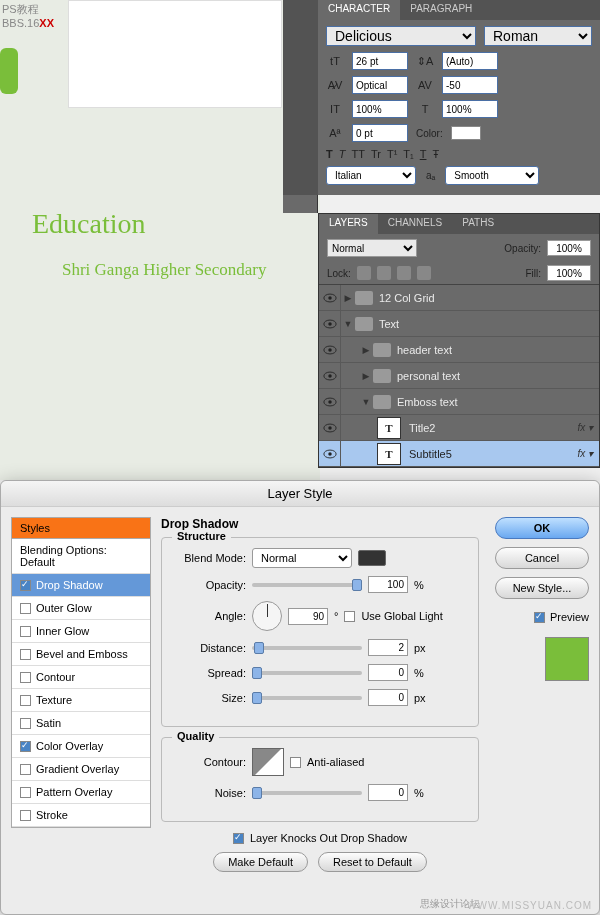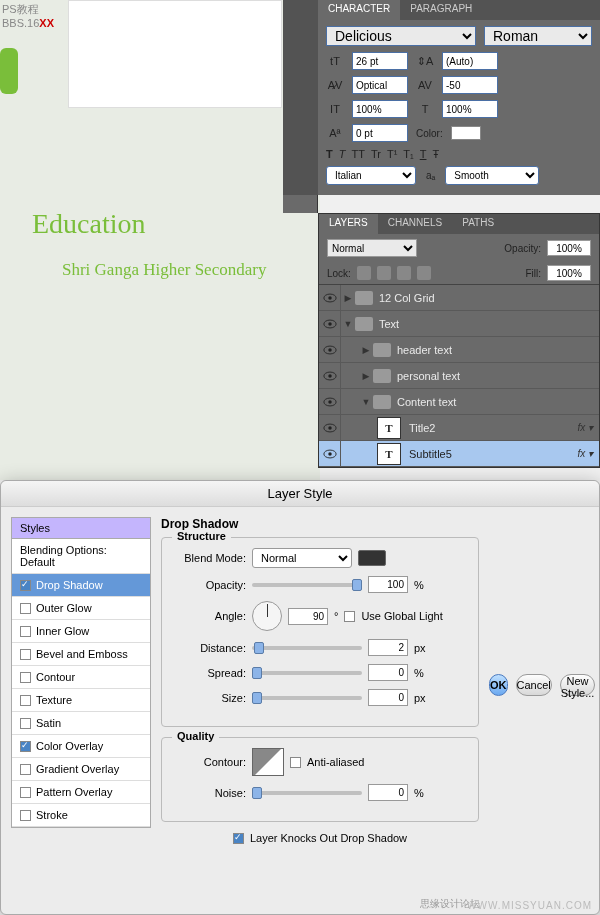--- a/index.html
+++ b/index.html
@@ -50,21 +50,21 @@
 .arrow { width: 14px; text-align: center; font-size: 9px; color: #333; }
 .folder-ico { width: 18px; height: 14px; background: #9a9a9a; border-radius: 2px; margin-right: 6px; }
 .type-thumb { width: 24px; height: 22px; background: #fff; border: 1px solid #333; display: flex; align-items: center; justify-content: center; font-family: Georgia; font-weight: bold; color: #222; margin-right: 8px; }
 .fx { margin-left: auto; margin-right: 6px; font-style: italic; font-size: 10px; color: #333; }
 
 
 .dialog { position: absolute; left: 0; top: 480px; width: 600px; height: 435px; background: #ececec; border: 1px solid #aaa; border-radius: 6px; box-shadow: 0 4px 20px rgba(0,0,0,0.3); }
 .dialog-title { text-align: center; font-size: 13px; padding: 5px; border-bottom: 1px solid #ccc; background: linear-gradient(#f5f5f5,#ddd); border-radius: 6px 6px 0 0; }
 .dialog-body { display: flex; padding: 10px; gap: 10px; }
 .styles-col { width: 140px; }
-.styles-header { font-size: 11px; padding: 4px 8px; background: #c4b5fd; border: 1px solid #aaa; border-bottom: none; }
+.styles-header { font-size: 11px; padding: 4px 8px; background: #f97316; border: 1px solid #aaa; border-bottom: none; }
 .styles-list { border: 1px solid #aaa; background: #fff; }
 .style-item { padding: 5px 8px; font-size: 11px; border-bottom: 1px solid #ddd; display: flex; align-items: center; gap: 5px; cursor: pointer; }
 .style-item.sel { background: #6498d8; color: #fff; }
 .style-item.sub { }
 .chk { width: 11px; height: 11px; border: 1px solid #888; background: #fff; display: inline-block; }
 .chk.on { background: #4a84c4; position: relative; }
 .chk.on:after { content: "✓"; color: #fff; font-size: 9px; position: absolute; left: 0; top: -2px; }
 
 .settings-col { flex: 1; }
 .fieldset { border: 1px solid #bbb; border-radius: 4px; padding: 10px 12px 12px; margin-bottom: 10px; position: relative; }
@@ -73,21 +73,21 @@
 .fs-label { width: 72px; text-align: right; }
 .fs-select { width: 100px; height: 20px; background: #fff; border: 1px solid #999; border-radius: 3px; font-size: 11px; padding: 0 4px; }
 .swatch { width: 28px; height: 16px; background: #333; border: 1px solid #666; border-radius: 2px; }
 .slider { flex: 1; height: 4px; background: #c0c0c0; border-radius: 2px; position: relative; max-width: 110px; }
 .slider .thumb { position: absolute; top: -4px; width: 10px; height: 12px; background: #8cb4e8; border: 1px solid #5a7ca8; border-radius: 2px; }
 .num-in { width: 40px; height: 17px; background: #fff; border: 1px solid #999; font-size: 10px; text-align: right; padding: 4px 3px; }
 .angle-dial { width: 30px; height: 30px; border: 1px solid #999; border-radius: 50%; background: #f5f5f5; position: relative; }
 .angle-dial:after { content:""; position:absolute; left:50%; top:2px; width:1px; height:13px; background:#333; }
 .contour-sw { width: 32px; height: 28px; background: linear-gradient(135deg,#888 49%, #fff 51%); border: 1px solid #666; }
 
-.btn-col { width: 100px; display: flex; gap: 8px; align-items: center; }
+.btn-col { width: 100px; display: flex; flex-direction: column; gap: 8px; align-items: flex-end; }
 .mac-btn { width: 94px; height: 22px; border-radius: 11px; background: linear-gradient(#fdfdfd,#d8d8d8); border: 1px solid #9a9a9a; font-size: 11px; cursor: pointer; }
 .mac-btn.primary { background: linear-gradient(#bfe0ff,#6aa8f0); border-color: #4a7ac0; font-weight: bold; }
 .preview-chk { display: flex; align-items: center; gap: 5px; font-size: 11px; margin-top: 4px; }
 .preview-sw { width: 44px; height: 44px; background: #7abe3a; border: 1px solid #888; margin-top: 6px; }
 .pill-btn { padding: 3px 14px; border-radius: 10px; background: linear-gradient(#fdfdfd,#d8d8d8); border: 1px solid #9a9a9a; font-size: 11px; cursor: pointer; }
 .default-row { display: flex; gap: 10px; justify-content: center; margin-top: 6px; }
 
 .footer-wm { position: absolute; right: 8px; bottom: 4px; font-size: 10px; color: #bbb; letter-spacing: 1px; }
 .footer-cn { position: absolute; right: 120px; bottom: 4px; font-size: 10px; color: #999; }
 </style>
@@ -237,21 +237,21 @@
       <div class="layer-row">
         <div class="eye">
           <svg viewBox="0 0 16 10">
             <ellipse cx="8" cy="5" rx="7" ry="4.5" fill="none" stroke="#222" stroke-width="1"></ellipse>
             <circle cx="8" cy="5" r="2" fill="#222"></circle>
           </svg>
         </div>
         <div style="width:18px"></div>
         <span class="arrow">▼</span>
         <span class="folder-ico"></span>
-        <span>Content text</span>
+        <span>Emboss text</span>
       </div>
       <div class="layer-row">
         <div class="eye">
           <svg viewBox="0 0 16 10">
             <ellipse cx="8" cy="5" rx="7" ry="4.5" fill="none" stroke="#222" stroke-width="1"></ellipse>
             <circle cx="8" cy="5" r="2" fill="#222"></circle>
           </svg>
         </div>
         <div style="width:36px"></div>
         <span class="type-thumb">T</span>
@@ -393,20 +393,24 @@
             </div>
           <input class="num-in" value="0" style="">
           <span>%</span>
         </div>
       </div>
 
       <div class="fs-row" style="justify-content:center">
         <span class="chk on"></span>
         <span>Layer Knocks Out Drop Shadow</span>
       </div>
+      <div class="default-row">
+        <button class="pill-btn">Make Default</button>
+        <button class="pill-btn">Reset to Default</button>
+      </div>
     </div>
 
     <div class="btn-col">
       <button class="mac-btn primary">OK</button>
       <button class="mac-btn">Cancel</button>
       <button class="mac-btn">New Style...</button>
       <div class="preview-chk">
         <span class="chk on"></span>
         <span>Preview</span>
       </div>

